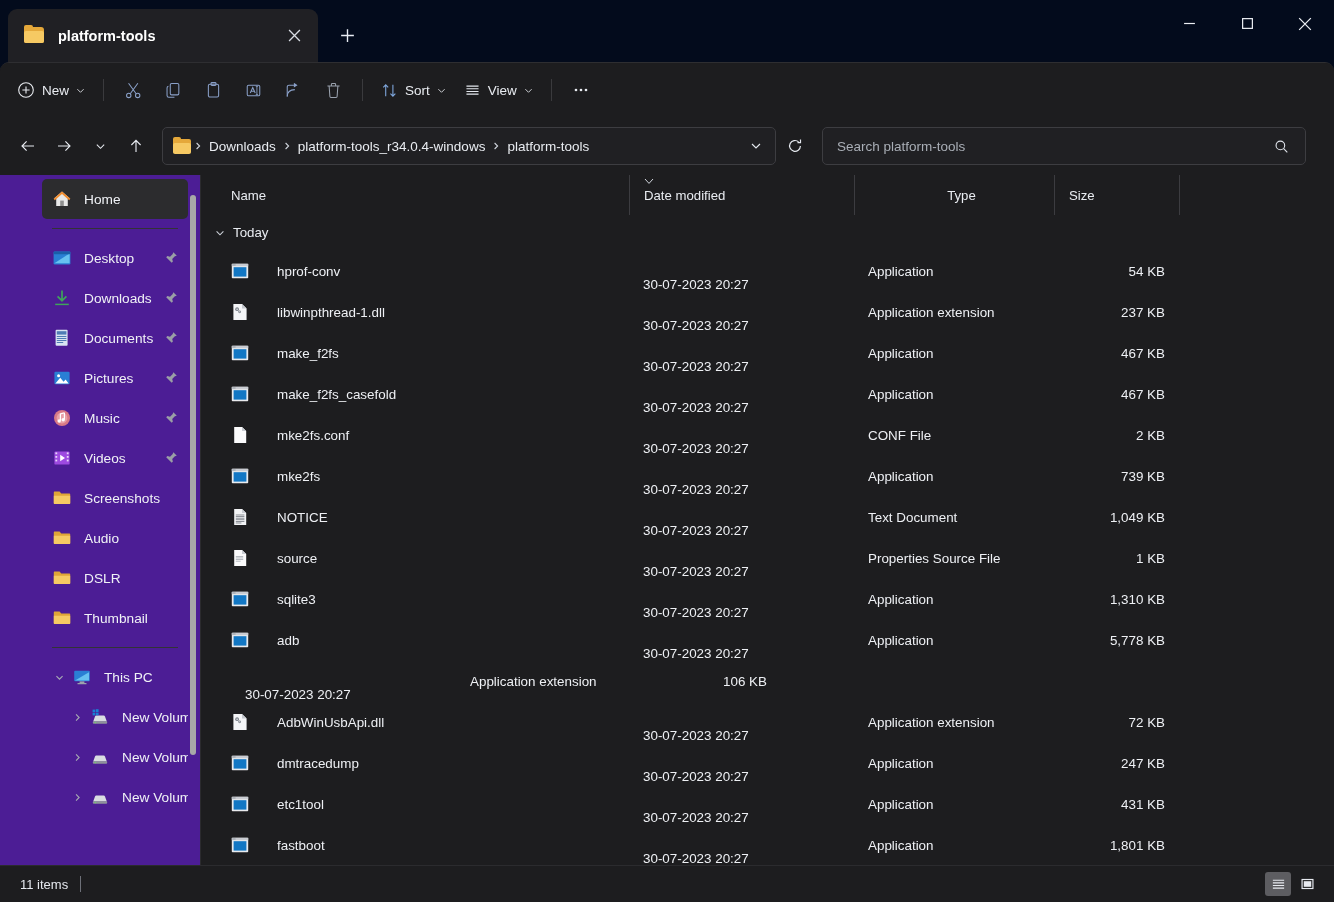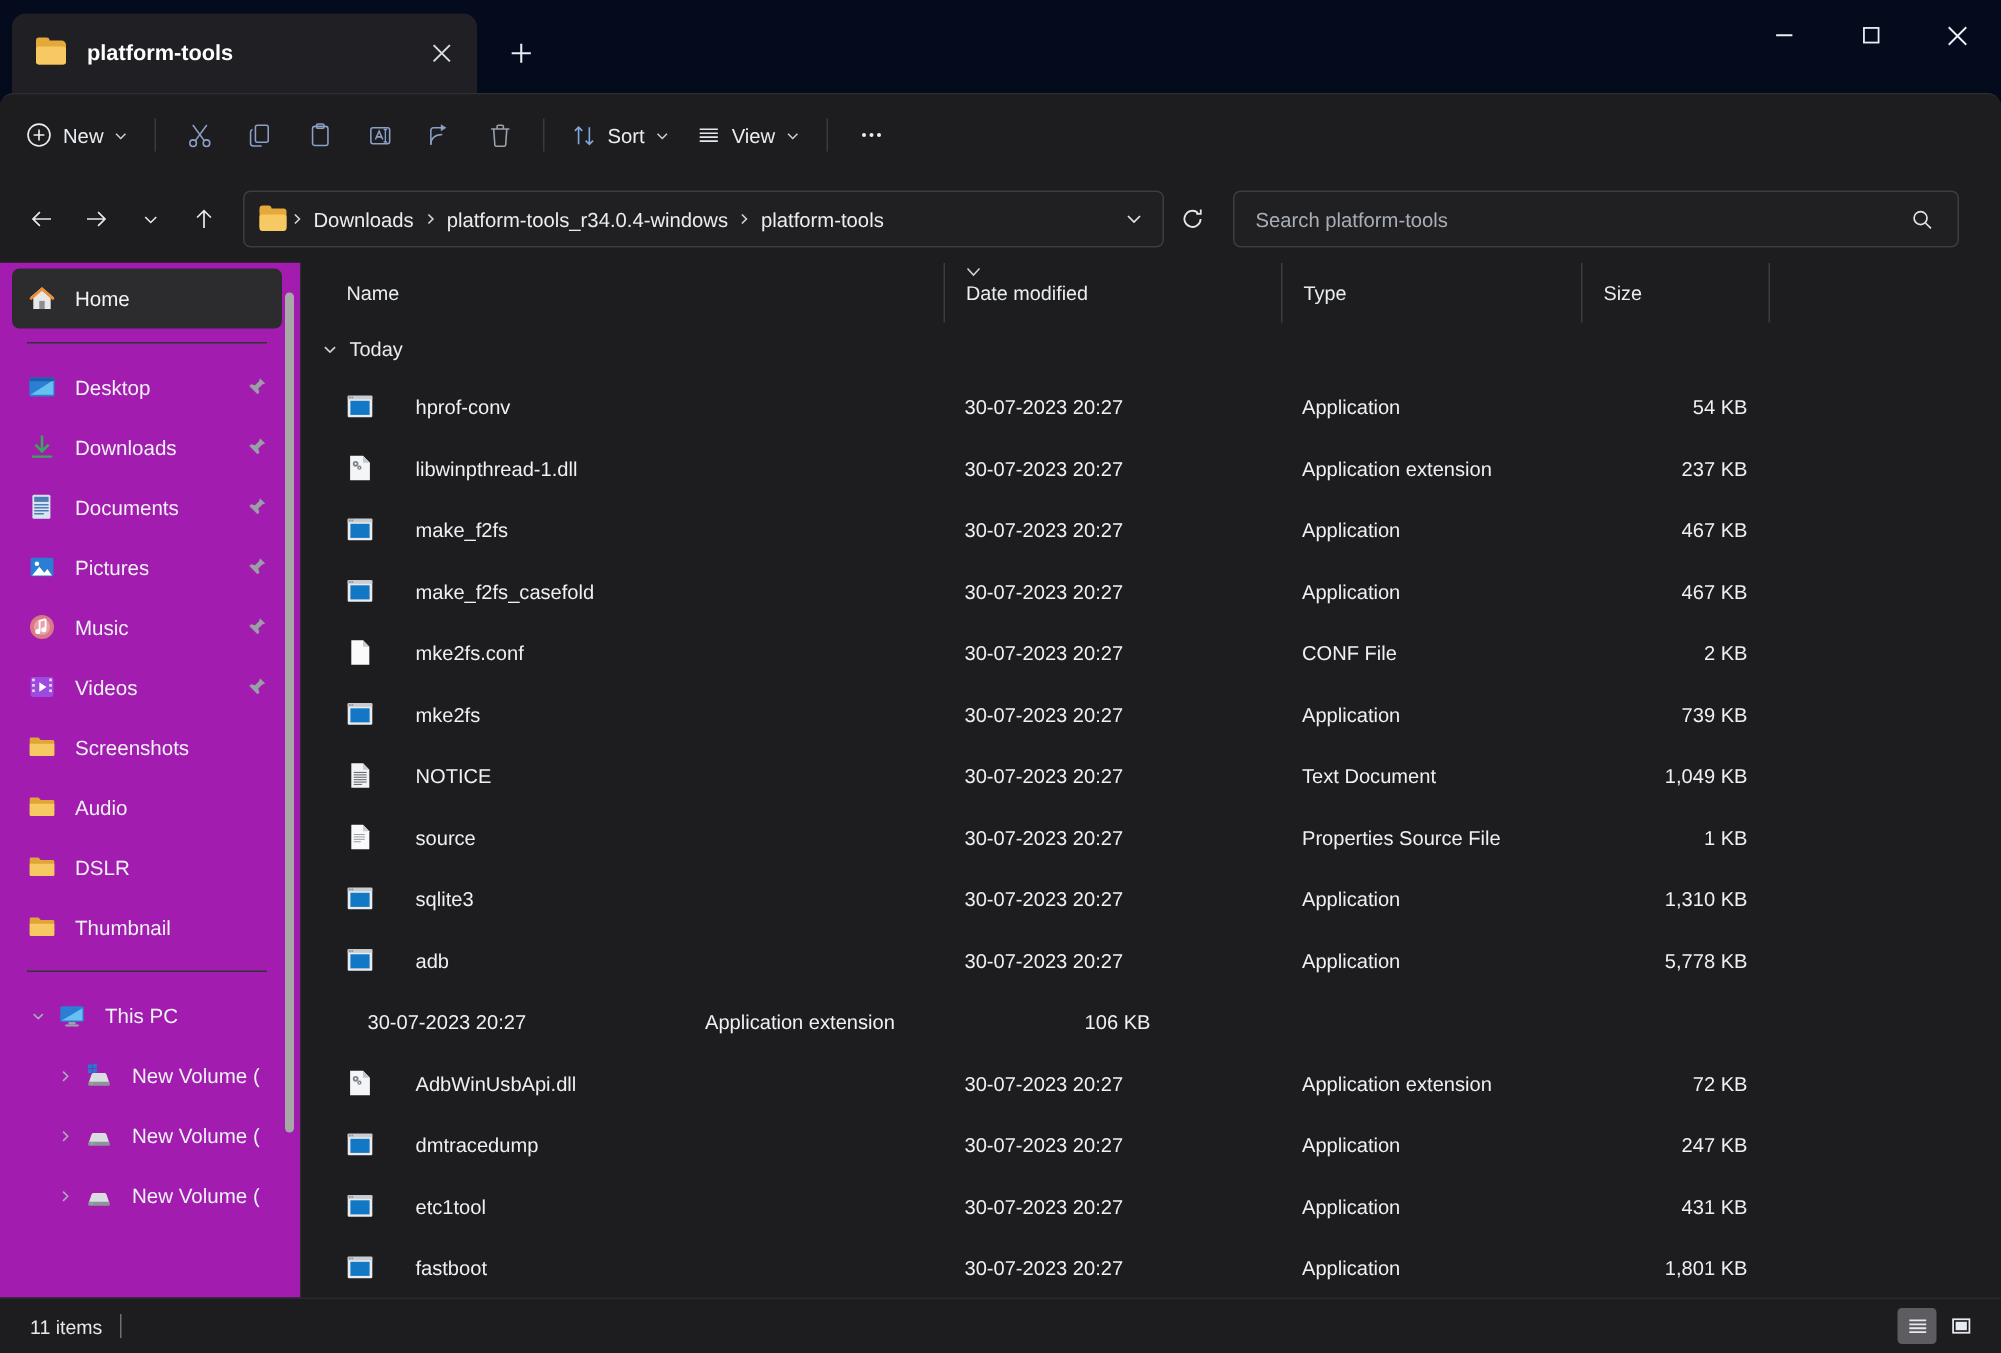--- a/index.html
+++ b/index.html
@@ -158,24 +158,25 @@
   .searchbox input::placeholder { color: #a9aeb6; }
   .searchbox .sicon { color: #dfe3ea; display:flex; }
   .searchbox .sicon svg { width: 15px; height: 15px; }
 
   
   .main { flex: 1 1 auto; display: flex; overflow: hidden; background: #1d1d1f; }
 
   
   .sidebar {
     width: 200px; min-width: 200px;
-    background: #a21caf;
+    background: #4c1d95;
     position: relative;
     overflow: hidden;
     padding-top: 4px;
+    padding-left: 34px;
   }
   .nav-item {
     height: 40px; margin: 0 12px 0 8px; border-radius: 5px;
     display: flex; align-items: center; padding-left: 10px;
     position: relative; color: #f0f2f6;
   }
   .nav-item.selected { background: #2c2c2e; }
   .nav-item .ico { width: 20px; height: 20px; margin-right: 12px; flex: 0 0 auto; position: relative; }
   .nav-item .lbl { font-size: 13.7px; white-space: nowrap; overflow: hidden; }
   .nav-item .pin { position: absolute; right: 10px; width: 14px; height: 14px; color: #9a9ea6; }
@@ -200,21 +201,21 @@
     color: #e9ecf1; font-size: 13.2px; position: relative;
     padding-left: 30px;
   }
   .col {
     position: relative; height: 40px; display: flex; align-items: center;
     padding-left: 0;
   }
   .col + .col { border-left: 1px solid #3c3c40; padding-left: 14px; }
   .col-name { width: 398px; }
   .col-date { width: 225px; }
-  .col-type { width: 200px; }
+  .col-type { width: 200px; justify-content: center; }
   .col-size { width: 125px; }
   .col-extra { width: 60px; }
   .sortmark {
     position: absolute; left: 14px; top: 1px; width: 12px; height: 10px;
     color: #cfd4db; display: flex; align-items: center; justify-content: flex-start;
   }
   .sortmark svg { width: 10px; height: 7px; }
 
   .grouphdr {
     height: 36px; display: flex; align-items: center; color: #e9ecf1; font-size: 13.3px;
@@ -222,21 +223,21 @@
   }
   .grouphdr svg { width: 10px; height: 10px; color: #cdd2d9; }
 
   .rows { flex: 1 1 auto; overflow: hidden; }
   .row {
     height: 41px; display: flex; align-items: center;
     color: #eef0f4; font-size: 13.4px; padding-left: 30px;
   }
   .cell { height: 41px; display: flex; align-items: center; }
   .cell-name { width: 398px; gap: 28px; }
-  .cell-date { width: 225px; padding-left: 14px; }
+  .cell-date { width: 225px; padding-left: 14px; align-items: flex-end; }
   .cell-type { width: 200px; padding-left: 14px; }
   .cell-size { width: 125px; padding-left: 14px; justify-content: flex-end; padding-right: 14px; }
 
   
   .ficon { width: 18px; height: 18px; position: relative; flex: 0 0 auto; }
 
   
   .statusbar {
     height: 37px; min-height: 37px;
     display: flex; align-items: center;

